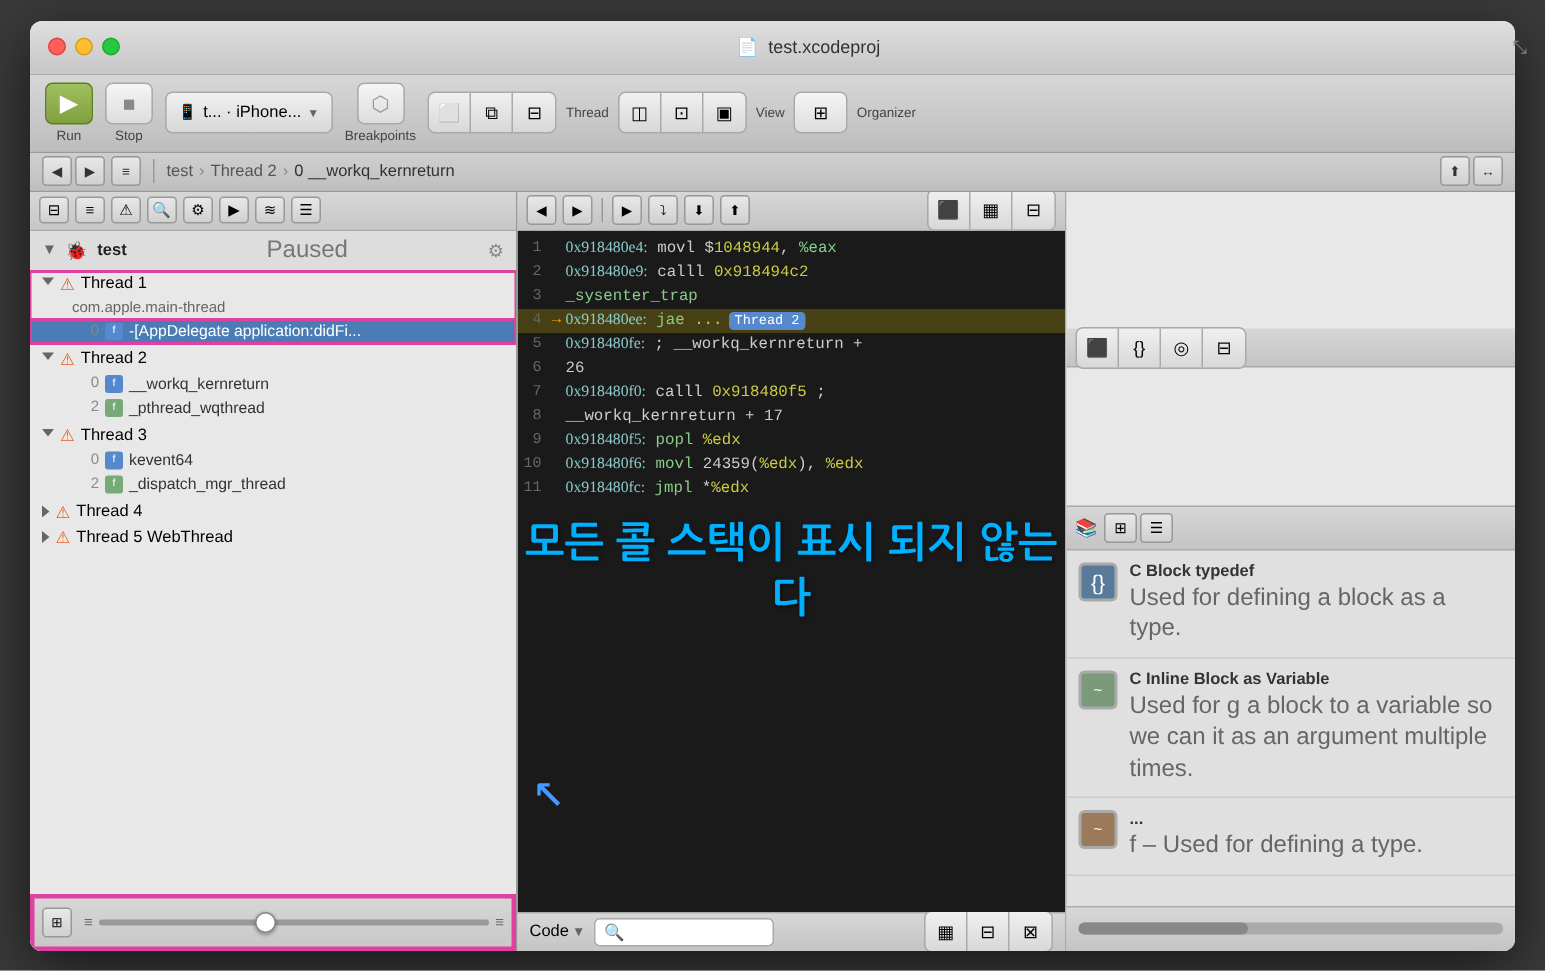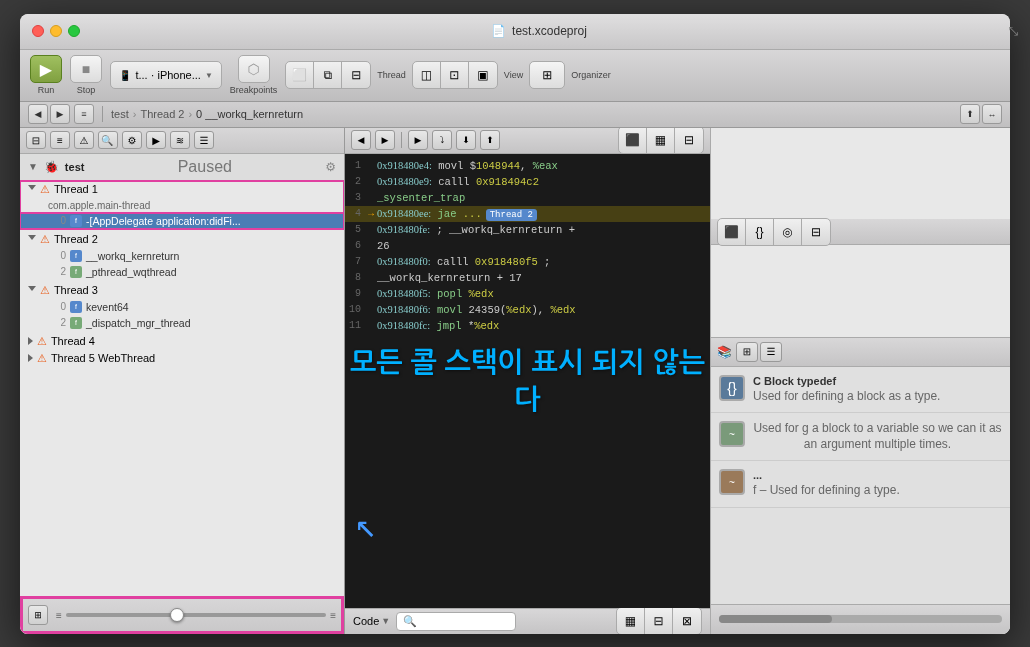--- a/index.html
+++ b/index.html
@@ -438,21 +438,21 @@
       border-radius: 4px;
       display: flex;
       align-items: center;
       justify-content: center;
       font-size: 14px;
       color: white;
       flex-shrink: 0;
     }
     .snippet-text { font-size: 11px; color: #333; }
     .snippet-title { font-weight: 600; margin-bottom: 2px; }
-    .snippet-desc { font-size: 12px; color: #666; line-height: 1.3; text-align: center; }
+    .snippet-desc { font-size: 16px; color: #666; line-height: 1.3; }
     
     .bottom-bar {
       height: 26px;
       background: linear-gradient(180deg, #d8d7d8 0%, #c5c4c5 100%);
       border-top: 1px solid #aaa;
       display: flex;
       align-items: center;
       padding: 0 8px;
       gap: 6px;
     }
@@ -831,20 +831,21 @@
         <div class="snippet-item">
           <div class="snippet-badge" style="background:#5a7a9a">{}</div>
           <div class="snippet-text">
             <div class="snippet-title">C Block typedef</div>
             <div class="snippet-desc">Used for defining a block as a type.</div>
           </div>
         </div>
         <div class="snippet-item">
           <div class="snippet-badge" style="background:#7a9a7a;font-size:10px">~</div>
           <div class="snippet-text">
+            <div class="snippet-title">C Inline Block as Variable</div>
             <div class="snippet-desc">Used for g a block to a variable so we can it as an argument multiple times.</div>
           </div>
         </div>
         <div class="snippet-item">
           <div class="snippet-badge" style="background:#9a7a5a;font-size:10px">~</div>
           <div class="snippet-text">
             <div class="snippet-title">...</div>
             <div class="snippet-desc">f – Used for defining a type.</div>
           </div>
         </div>

